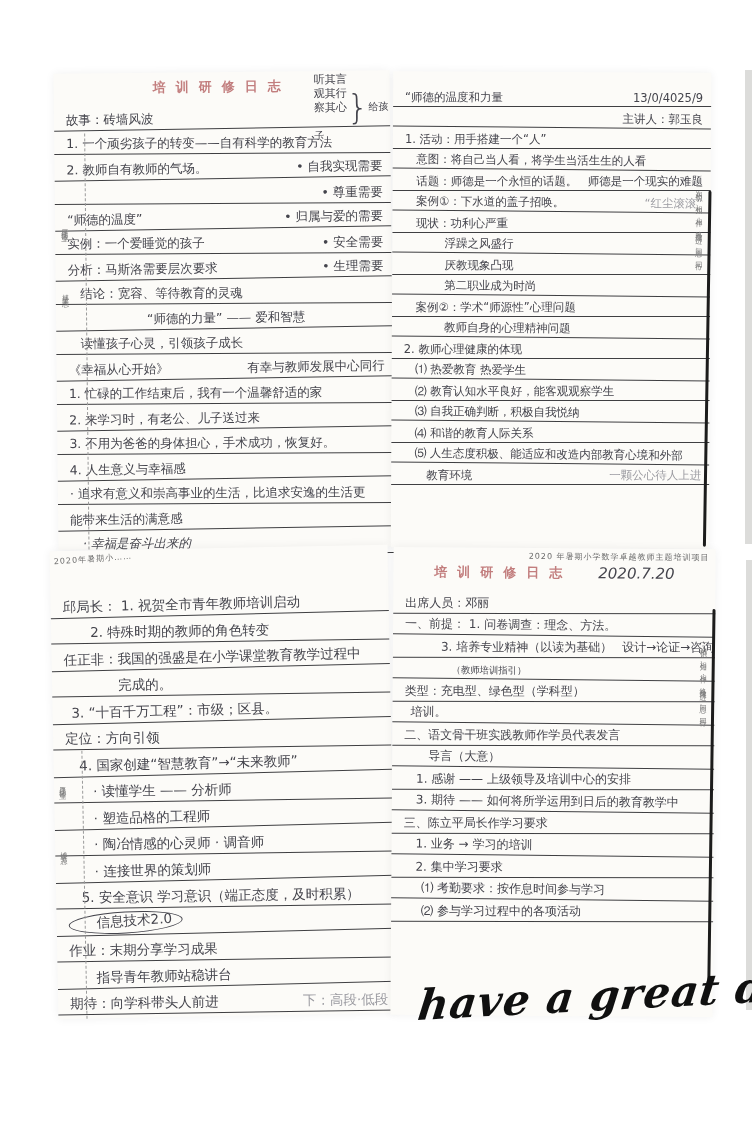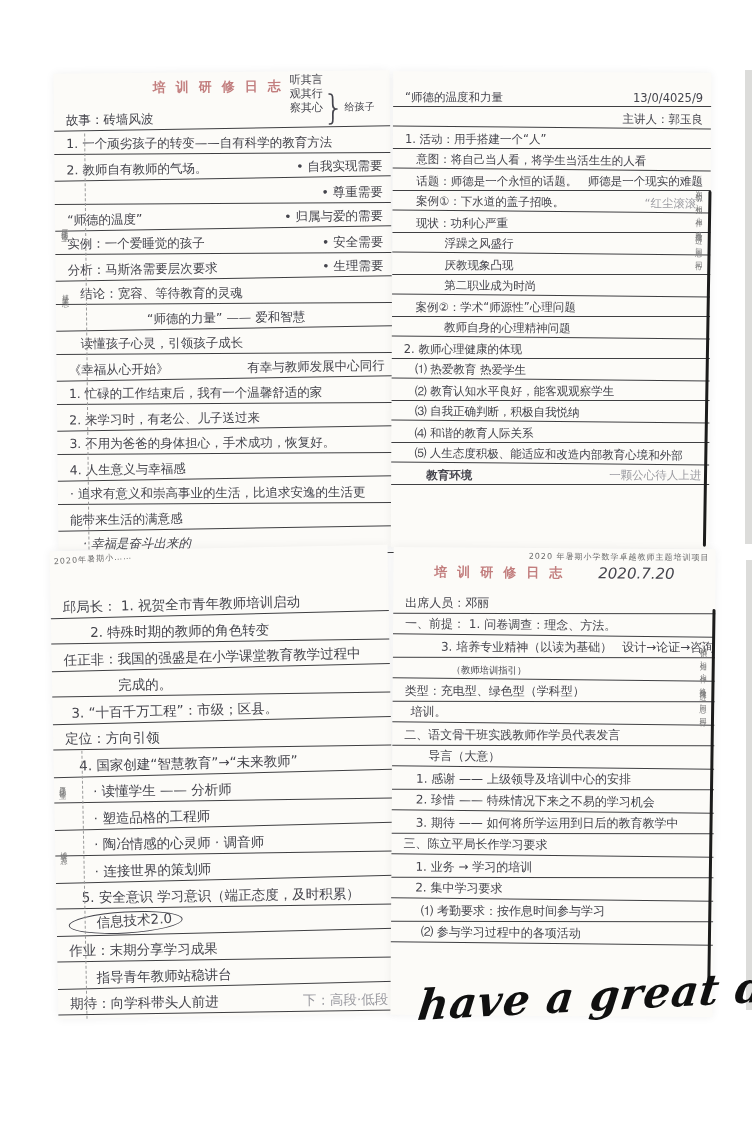--- a/index.html
+++ b/index.html
@@ -21,21 +21,21 @@
   .faint{color:var(--faint);}
   .small{font-size:0.78em;}
   .center{justify-content:center;gap:18px;}
   .right-note{margin-left:auto;padding-left:10px;}
   .circled{border:1.5px solid var(--ink);border-radius:50%;padding:0 10px 2px 10px;
            display:inline-block;transform:rotate(-2deg);}
   .print-title{color:var(--print);letter-spacing:10px;font-weight:bold;
                text-align:center;font-size:13px;}
   .print-small{color:#6a6a6a;font-size:8px;letter-spacing:1px;}
   .hand-date{color:var(--ink);font-size:15px;font-style:italic;}
-  .corner-note{position:absolute;font-size:11px;color:var(--ink);line-height:1.25;}
+  .corner-note{position:absolute;font-size:11px;color:var(--ink);line-height:1.25;margin-left:24px;}
   .corner-brace{font-size:34px;font-weight:200;vertical-align:middle;}
   .margin-dotted{position:absolute;border-left:1px dashed #9a9a9a;width:0;}
   .margin-slogan{position:absolute;writing-mode:vertical-rl;font-size:7px;
                  color:#7a7a7a;letter-spacing:2px;}
   .edge-bar{position:absolute;background:var(--edge);width:3px;border-radius:2px;}
   .edge-soft{position:absolute;background:#dcdcda;}
   .signature{position:absolute;left:418px;top:972px;width:336px;
              font-family:"DejaVu Serif",serif;font-style:italic;font-weight:bold;
              font-size:42px;color:#101010;letter-spacing:1px;
              transform:rotate(-3deg) skewX(-10deg);white-space:nowrap;}
@@ -190,21 +190,21 @@
         <div class="line">
           <span class="ink" style="padding-left: 1em;">⑶ 自我正确判断，积极自我悦纳</span>
         </div>
         <div class="line">
           <span class="ink" style="padding-left: 1em;">⑷ 和谐的教育人际关系</span>
         </div>
         <div class="line">
           <span class="ink" style="padding-left: 1em;">⑸ 人生态度积极、能适应和改造内部教育心境和外部</span>
         </div>
         <div class="line">
-          <span class="ink" style="padding-left: 2em; font-weight: bold;">教育环境</span>
+          <span class="ink" style="padding-left: 2em;">教育环境</span>
           <span class="ink right-note faint">一颗公心待人上进</span>
         </div>
       </div>
     <div class="margin-slogan" style="right:7px;top:110px;height:330px;">一次相识、相知、相伴，终身同进、同思、同行！</div>
     <div class="edge-bar" style="right:1px;top:118px;height:356px;transform:rotate(0.6deg);"></div>
   </div>
 
   <div class="page" id="page-bl">
     <div class="print-small" style="position:absolute;left:4px;top:3px;transform:rotate(-3deg);">2020年暑期小……</div>
     <div style="height:40px;"></div>
@@ -295,23 +295,20 @@
         <div class="line">
           <span class="ink">二、语文骨干班实践教师作学员代表发言</span>
         </div>
         <div class="line">
           <span class="ink" style="padding-left: 2em; margin-top: 6px;">导言（大意）</span>
         </div>
         <div class="line">
           <span class="ink" style="padding-left: 1em;">1. 感谢 —— 上级领导及培训中心的安排</span>
         </div>
         <div class="line">
-          <span class="ink" style="padding-left: 1em;">2. 珍惜 —— 特殊情况下来之不易的学习机会</span>
-        </div>
-        <div class="line">
           <span class="ink" style="padding-left: 1em;">3. 期待 —— 如何将所学运用到日后的教育教学中</span>
         </div>
         <div class="line">
           <span class="ink">三、陈立平局长作学习要求</span>
         </div>
         <div class="line">
           <span class="ink" style="padding-left: 1em;">1. 业务 → 学习的培训</span>
         </div>
         <div class="line">
           <span class="ink" style="padding-left: 1em;">2. 集中学习要求</span>

